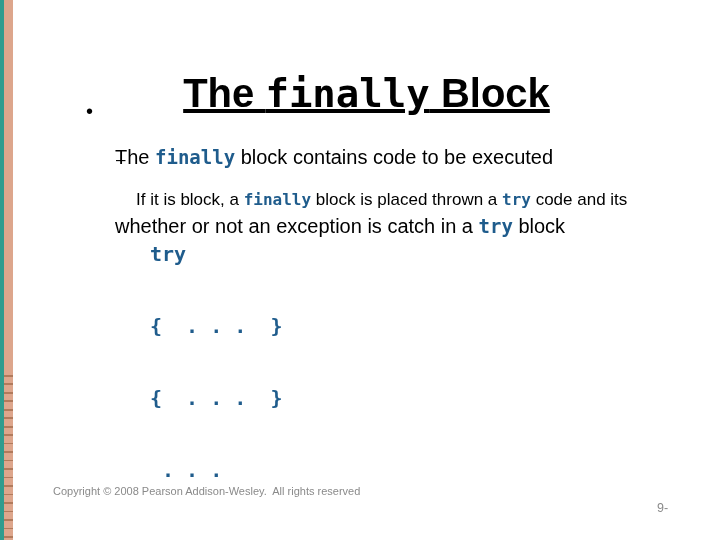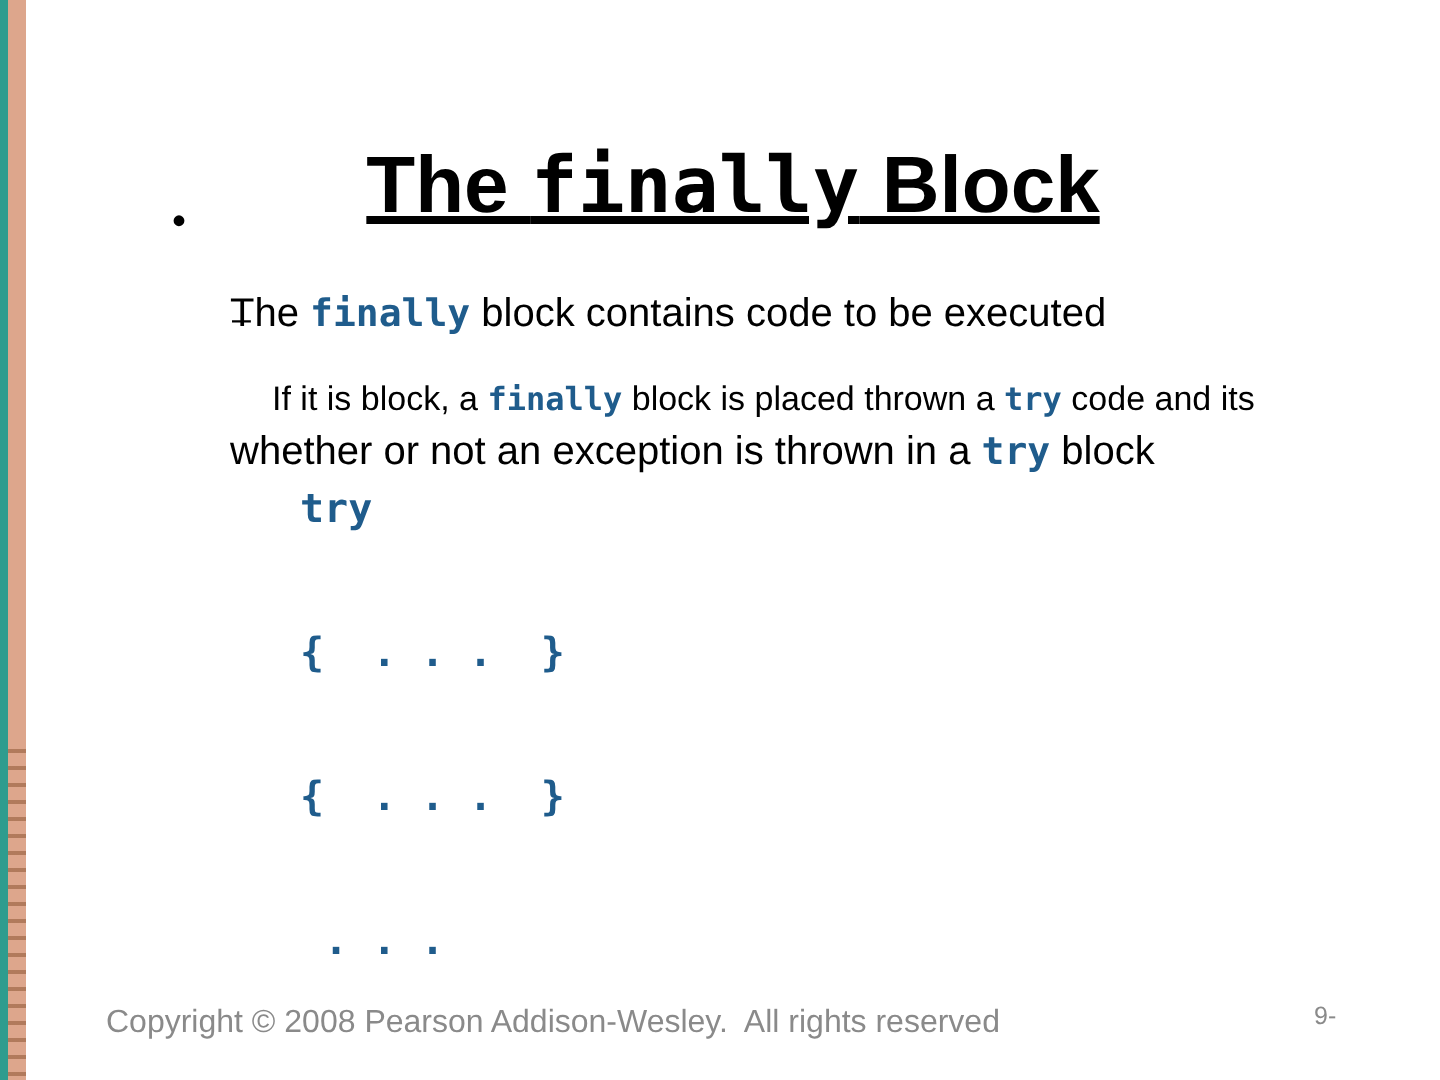--- a/index.html
+++ b/index.html
@@ -104,22 +104,22 @@
     font-size: 20px;
     line-height: 24px;
     color: #1f5c8c;
     white-space: pre;
   }
   .code-block .code-line { height: 24px; }
   
   .footer-copyright {
     position: absolute;
     left: 53px;
-    top: 503px;
-    font-size: 16px;
+    top: 485px;
+    font-size: 11px;
     color: #8a8a8a;
     white-space: pre;
   }
   .footer-page {
     position: absolute;
     left: 657px;
     top: 501px;
     font-size: 12.5px;
     color: #8a8a8a;
   }
@@ -130,21 +130,21 @@
 <div class="edge-teal"></div>
 <div class="edge-tan">
   <div class="edge-rules"></div>
 </div>
 
 <h1 class="title"><span>The </span><span class="kw">finally</span><span> Block</span></h1>
 
 <div class="bullet-marker">•</div>
 <div class="bullet-text">
   <div><span>The </span><span class="kw">finally</span><span> block contains code to be executed</span></div>
-  <div><span>whether or not an exception is thrown in a </span><span class="kw">try</span><span> block</span></div>
+  <div><span>whether or not an exception is catch in a </span><span class="kw">try</span><span> block</span></div>
 </div>
 
 <div class="sub-marker">–</div>
 <div class="sub-text">
   <div><span>If it is block, a </span><span class="kw">finally</span><span> block is placed thrown a </span><span class="kw">try</span><span> code and its</span></div>
 </div>
 
 <div class="code-block">
   <div class="code-line">try</div>
   <div class="code-line">{  . . .  }</div>

